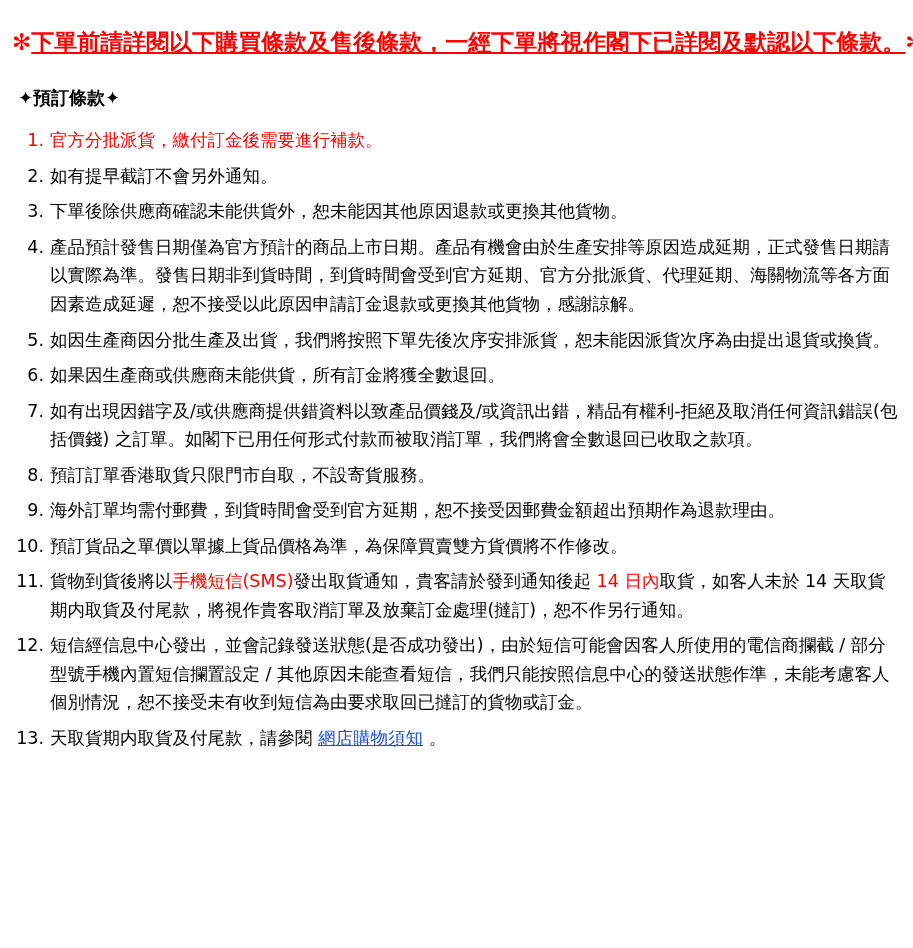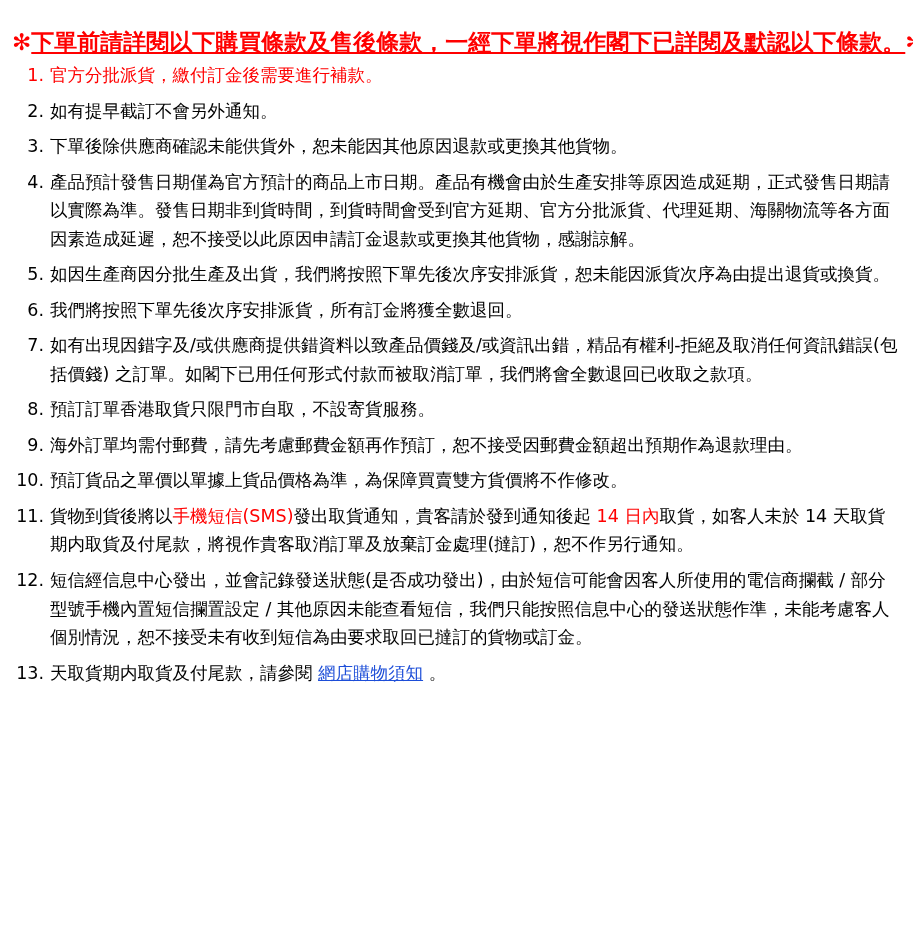--- a/index.html
+++ b/index.html
@@ -86,30 +86,33 @@
 </style>
 </head>
 <body>
 
 <div class="page">
 
   <div class="banner">
     <span class="star">✻</span><span>下單前請詳閱以下購買條款及售後條款，一經下單將視作閣下已詳閱及默認以下條款。</span><span class="star">✻</span>
   </div>
 
+  <div class="section-title">
+    <span>✦</span><span>預訂條款</span><span>✦</span>
+  </div>
 
   <ol class="terms" id="terms-list">
       <li class="red"><span>官方分批派貨，繳付訂金後需要進行補款。</span></li>
       <li><span>如有提早截訂不會另外通知。</span></li>
       <li><span>下單後除供應商確認未能供貨外，恕未能因其他原因退款或更換其他貨物。</span></li>
       <li><span>產品預計發售日期僅為官方預計的商品上市日期。產品有機會由於生產安排等原因造成延期，正式發售日期請以實際為準。發售日期非到貨時間，到貨時間會受到官方延期、官方分批派貨、代理延期、海關物流等各方面因素造成延遲，恕不接受以此原因申請訂金退款或更換其他貨物，感謝諒解。</span></li>
       <li><span>如因生產商因分批生產及出貨，我們將按照下單先後次序安排派貨，恕未能因派貨次序為由提出退貨或換貨。</span></li>
-      <li><span>我們將按照下單先後次序安排派貨，所有訂金將獲全數退回。</span></li>
+      <li><span>如果因生產商或供應商未能供貨，所有訂金將獲全數退回。</span></li>
       <li><span>如有出現因錯字及/或供應商提供錯資料以致產品價錢及/或資訊出錯，精品有權利-拒絕及取消任何資訊錯誤(包括價錢) 之訂單。如閣下已用任何形式付款而被取消訂單，我們將會全數退回已收取之款項。</span></li>
       <li><span>預訂訂單香港取貨只限門市自取，不設寄貨服務。</span></li>
-      <li><span>海外訂單均需付郵費，請先考慮郵費金額再作預訂，恕不接受因郵費金額超出預期作為退款理由。</span></li>
+      <li><span>海外訂單均需付郵費，到貨時間會受到官方延期，恕不接受因郵費金額超出預期作為退款理由。</span></li>
       <li class=" wide"><span>預訂貨品之單價以單據上貨品價格為準，為保障買賣雙方貨價將不作修改。</span></li>
       <li class=" wide"><span>貨物到貨後將以</span><span class="u-red">手機短信(SMS)</span><span>發出取貨通知，貴客請於發到通知後起 </span><span class="u-red">14 日內</span><span>取貨，如客人未於 14 天取貨期内取貨及付尾款，將視作貴客取消訂單及放棄訂金處理(撻訂)，恕不作另行通知。</span></li>
       <li class=" wide"><span>短信經信息中心發出，並會記錄發送狀態(是否成功發出)，由於短信可能會因客人所使用的電信商攔截 / 部分型號手機內置短信攔置設定 / 其他原因未能查看短信，我們只能按照信息中心的發送狀態作準，未能考慮客人個別情況，恕不接受未有收到短信為由要求取回已撻訂的貨物或訂金。</span></li>
       <li class=" wide"><span>天取貨期内取貨及付尾款，請參閱 </span><span class="link">網店購物須知</span><span> 。</span></li>
     </ol>
 
 </div>
 
 </body></html>

